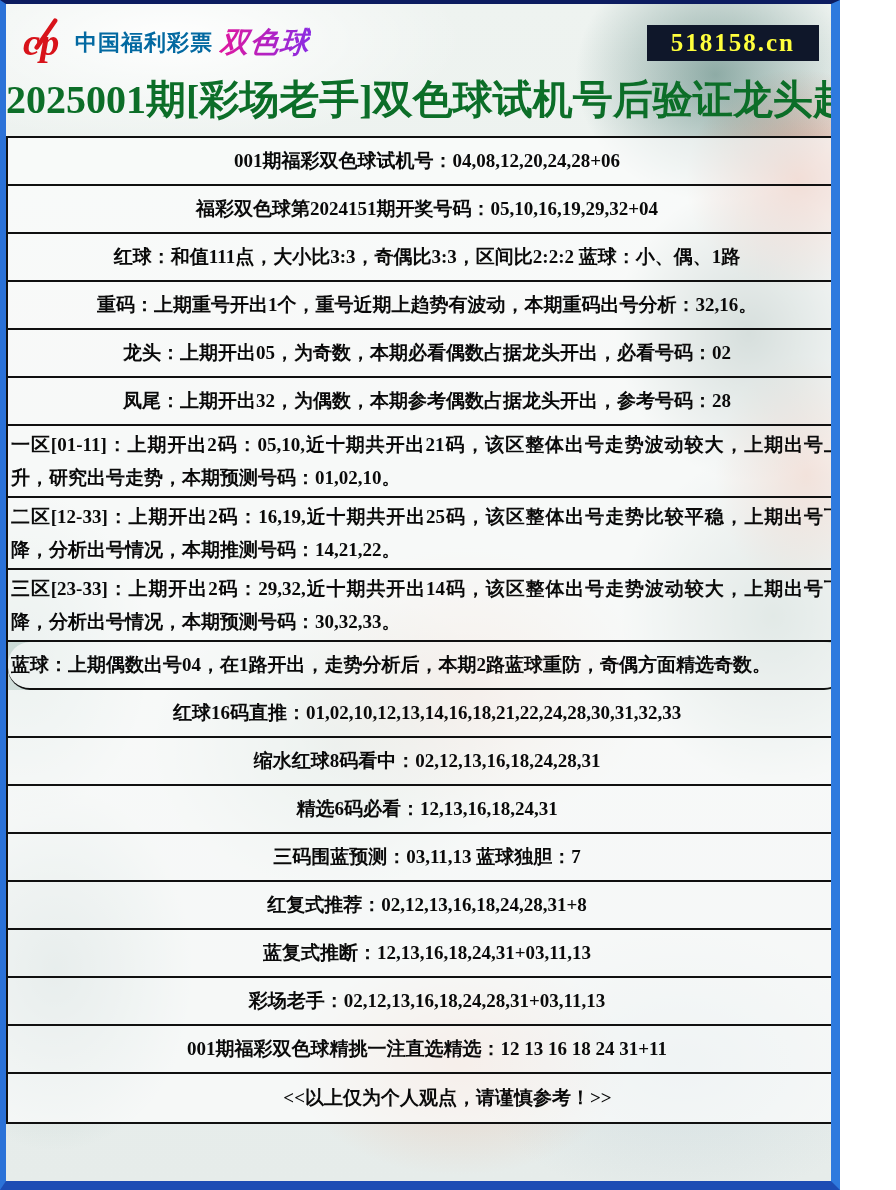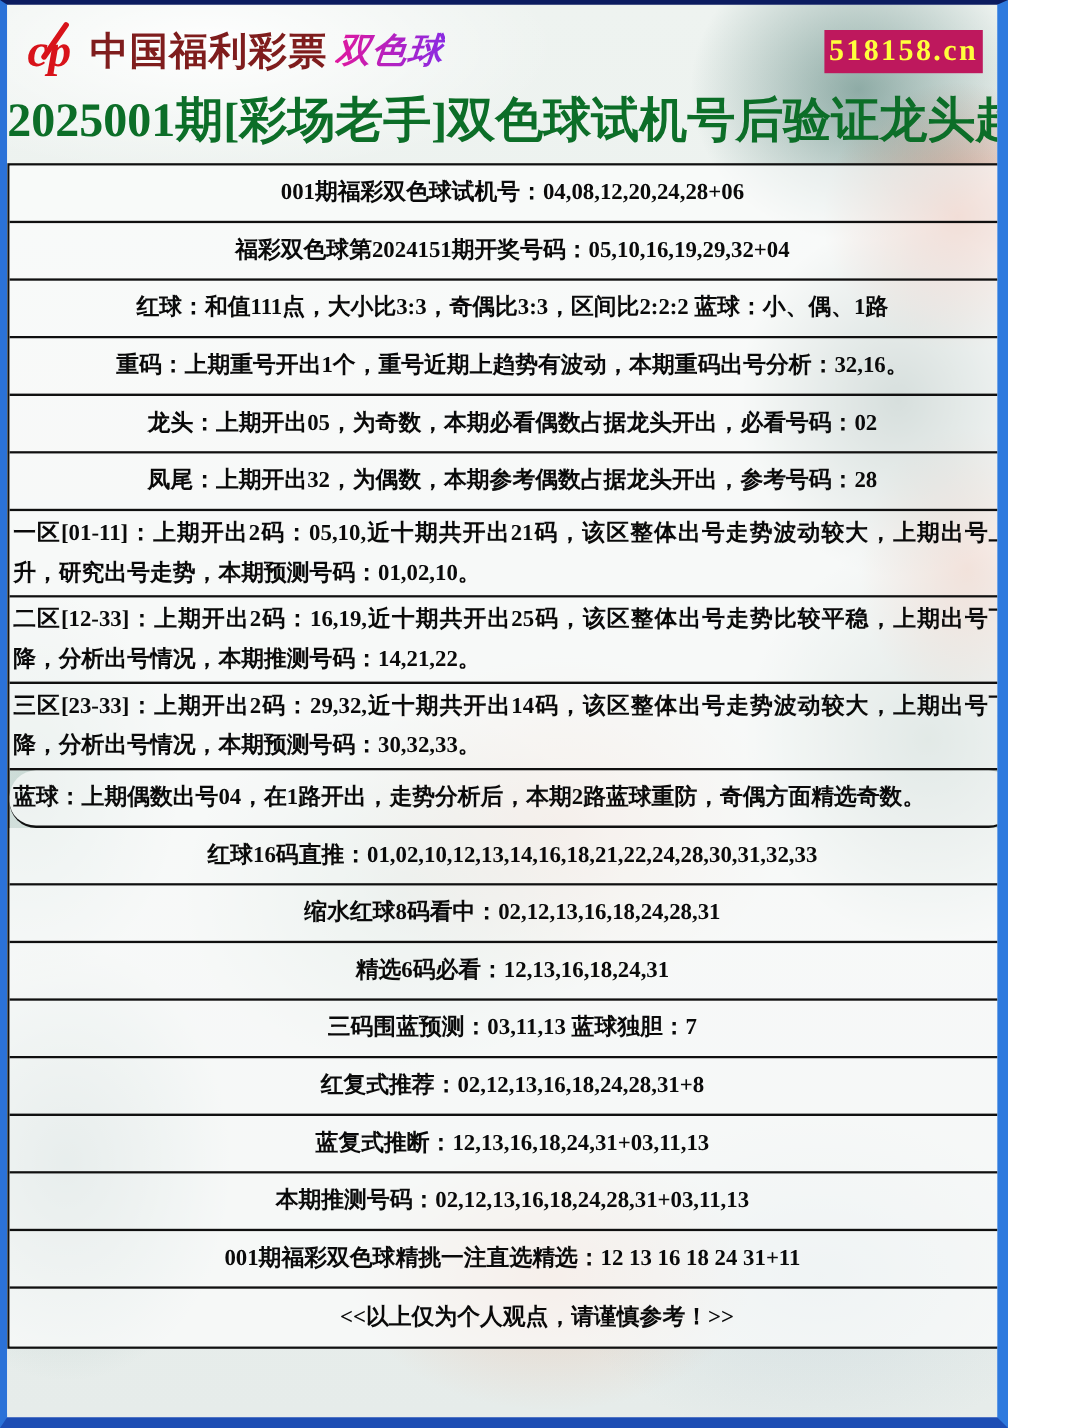--- a/index.html
+++ b/index.html
@@ -28,24 +28,24 @@
       radial-gradient(260px 220px at 40% 63%, rgba(120,160,140,.25), rgba(120,160,140,0) 70%),
       radial-gradient(200px 260px at 6% 82%, rgba(110,150,145,.35), rgba(110,150,145,0) 70%),
       radial-gradient(180px 240px at 2% 55%, rgba(130,170,160,.30), rgba(130,170,160,0) 70%),
       radial-gradient(240px 160px at 55% 90%, rgba(230,150,110,.30), rgba(230,150,110,0) 70%),
       radial-gradient(300px 200px at 82% 90%, rgba(180,200,210,.35), rgba(180,200,210,0) 70%),
       linear-gradient(180deg,#eef3f0,#e6ecea);
   }
   .content{position:relative;height:100%;}
   .header{display:flex;justify-content:space-between;align-items:center;padding:13px 12px 0 16px;height:52px;}
   .logo{display:flex;align-items:center;gap:7px;}
-  .logo-org{font-family:Liberation Sans, sans-serif;font-weight:800;font-size:32px;color:#7f1d1d;letter-spacing:1px;}
+  .logo-org{font-family:Liberation Sans, sans-serif;font-weight:800;font-size:22px;color:#0369a1;letter-spacing:1px;}
   .logo-brand{font-family:"Liberation Sans", sans-serif;font-weight:800;font-style:italic;font-size:29px;color:#c621cd;transform:skewX(-6deg);letter-spacing:1px;
     background:linear-gradient(90deg,#e0189e,#8a2be2);-webkit-background-clip:text;background-clip:text;-webkit-text-fill-color:transparent;}
-  .site-badge{background:#be185d;color:#ffff3c;font-size:25px;font-weight:700;padding:5px 4px 6px;letter-spacing:2px;line-height:1;}
+  .site-badge{background:#0f172a;color:#ffff3c;font-size:25px;font-weight:700;padding:5px 24px 6px;letter-spacing:2px;line-height:1;}
   .title{text-align:center;font-size:40px;font-weight:700;color:#0c6e28;margin:3px 0 9px;white-space:nowrap;letter-spacing:0;}
   .table{width:838px;margin:0 auto;border:2px solid #101010;}
   .trow{
     display:flex;align-items:center;justify-content:center;
     min-height:48px;border-bottom:2px solid #101010;
     background:rgba(253,254,253,.66);
     font-size:19px;font-weight:700;color:#0a0a0a;
     line-height:1.35;padding:0 3px;box-sizing:border-box;text-align:center;
   }
   .trow:last-child{border-bottom:none;padding-left:44px;}
@@ -86,19 +86,19 @@
       <div class="trow multi">一区[01-11]：上期开出2码：05,10,近十期共开出21码，该区整体出号走势波动较大，上期出号上升，研究出号走势，本期预测号码：01,02,10。</div>
       <div class="trow multi">二区[12-33]：上期开出2码：16,19,近十期共开出25码，该区整体出号走势比较平稳，上期出号下降，分析出号情况，本期推测号码：14,21,22。</div>
       <div class="trow multi">三区[23-33]：上期开出2码：29,32,近十期共开出14码，该区整体出号走势波动较大，上期出号下降，分析出号情况，本期预测号码：30,32,33。</div>
       <div class="trow wide">蓝球：上期偶数出号04，在1路开出，走势分析后，本期2路蓝球重防，奇偶方面精选奇数。</div>
       <div class="trow">红球16码直推：01,02,10,12,13,14,16,18,21,22,24,28,30,31,32,33</div>
       <div class="trow">缩水红球8码看中：02,12,13,16,18,24,28,31</div>
       <div class="trow">精选6码必看：12,13,16,18,24,31</div>
       <div class="trow">三码围蓝预测：03,11,13 蓝球独胆：7</div>
       <div class="trow">红复式推荐：02,12,13,16,18,24,28,31+8</div>
       <div class="trow">蓝复式推断：12,13,16,18,24,31+03,11,13</div>
-      <div class="trow">本期推测号码：02,12,13,16,18,24,28,31+03,11,13</div>
+      <div class="trow">彩场老手：02,12,13,16,18,24,28,31+03,11,13</div>
       <div class="trow">001期福彩双色球精挑一注直选精选：12 13 16 18 24 31+11</div>
       <div class="trow">&lt;&lt;以上仅为个人观点，请谨慎参考！&gt;&gt;</div>
     </div>
 
   </div>
 </div>
 
 </body></html>

